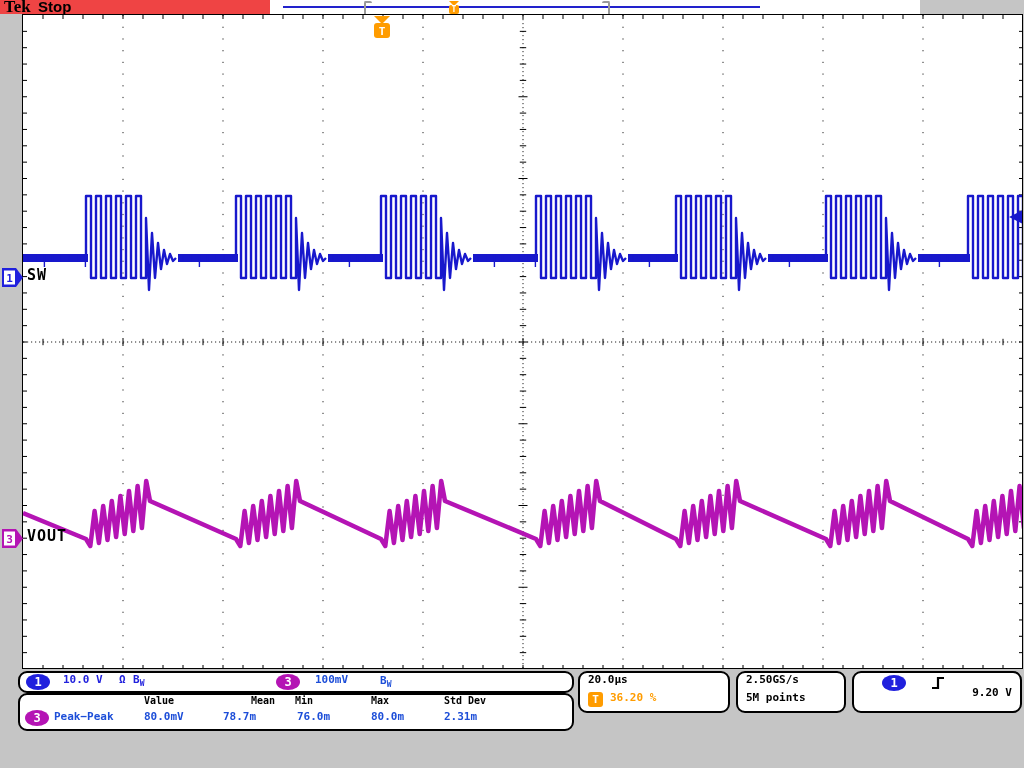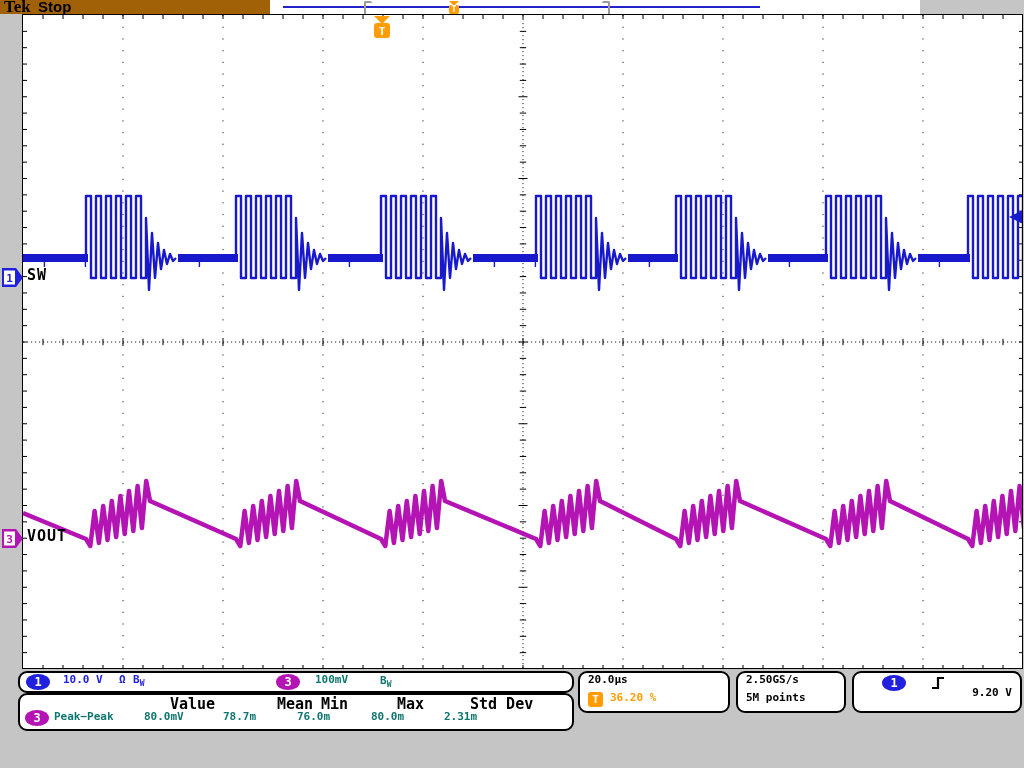--- a/index.html
+++ b/index.html
@@ -1,21 +1,21 @@
 <!DOCTYPE html>
 <html><head>
 <meta charset="utf-8">
 <style>
   html,body{margin:0;padding:0;}
   body{width:1024px;height:768px;background:#c5c5c5;position:relative;
        font-family:"DejaVu Sans Mono",monospace;overflow:hidden;}
   .abs{position:absolute;}
 
   
-  .topbar{position:absolute;left:0;top:0;width:876px;height:14px;background:#a16207;}
+  .topbar{position:absolute;left:0;top:0;width:876px;height:14px;background:#ef4444;}
   .brand{position:absolute;left:4px;top:-3px;font-family:"Liberation Serif",serif;
          font-weight:bold;font-size:17px;color:#000;}
   .acqstate{position:absolute;left:38px;top:-2px;font-family:"Liberation Sans",sans-serif;
          font-weight:bold;font-size:15px;color:#000;}
   .recordbar{position:absolute;left:270px;top:0;width:650px;height:14px;background:#fff;}
   .recline{position:absolute;left:13px;top:6px;width:477px;height:2px;background:#2222cc;}
   .bracket{position:absolute;top:1px;width:6px;height:11px;border:2px solid #9a9a9a;border-radius:2px;}
   .bracket.l{left:94px;border-right:none;}
   .bracket.r{left:332px;border-left:none;}
   .minit{position:absolute;left:177px;top:0;width:14px;height:14px;}
@@ -31,26 +31,26 @@
   .chflag{position:absolute;left:-21px;width:22px;height:19px;}
   .chlabel{position:absolute;left:4px;font-size:15px;font-weight:bold;color:#000;letter-spacing:1px;}
 
   
   .rbox{position:absolute;background:#fff;border:2px solid #000;border-radius:9px;}
   .badge{position:absolute;width:24px;height:16px;border-radius:50%;color:#fff;
          font-size:12px;font-weight:bold;text-align:center;line-height:16px;}
   .b-blue{background:#2020dd;}
   .b-mag{background:#b414b4;}
   .t-blue{color:#2222dd;}
-  .t-mag{color:#0f766e;}
+  .t-mag{color:#1d4ed8;}
   .t-orange{color:#ff9c00;}
   .ro{font-size:11px;font-weight:bold;white-space:nowrap;}
   .bw{font-size:11px;font-weight:bold;}
   .bw sub{font-size:8px;}
-  .hdr{font-size:15px;font-weight:bold;color:#000;margin-left:26px;}
+  .hdr{font-size:10px;font-weight:bold;color:#000;}
   .tbadge{position:absolute;width:15px;height:15px;background:#ff9c00;border-radius:3px;
           color:#fff;font-size:11px;font-weight:bold;text-align:center;line-height:15px;}
 </style>
 </head>
 <body>
 
 <div class="topbar">
   <span class="brand">Tek</span>
   <span class="acqstate">Stop</span>
   <div class="recordbar">

